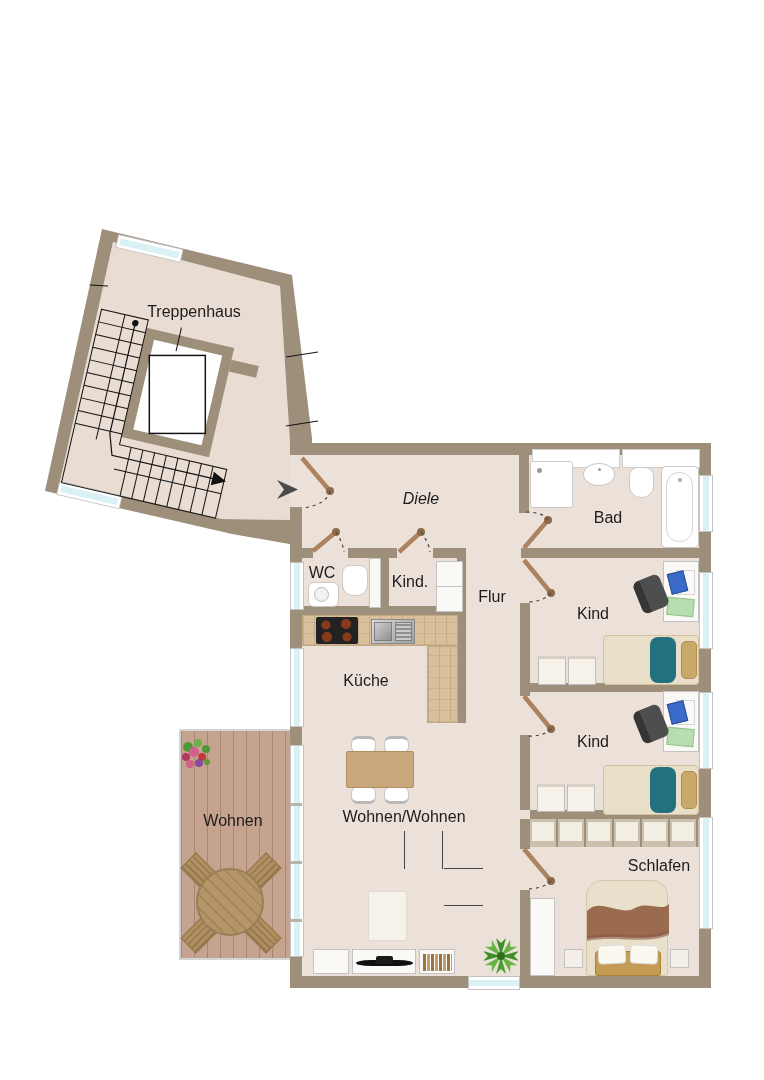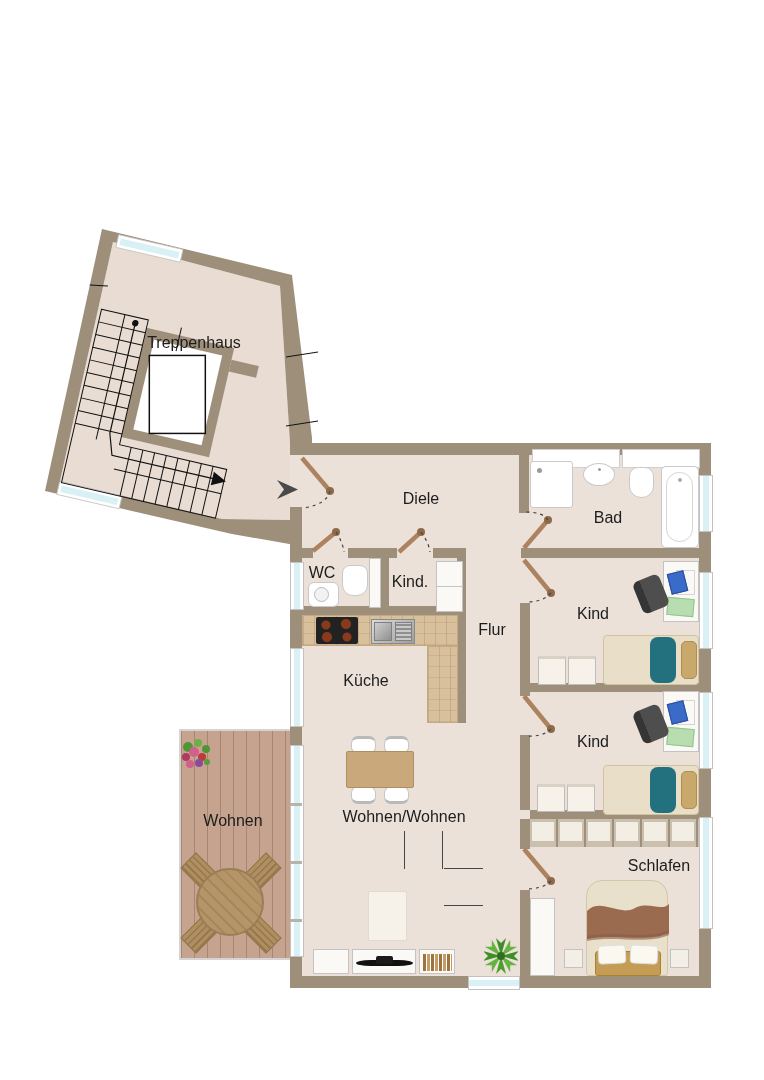--- a/index.html
+++ b/index.html
@@ -310,26 +310,26 @@
       <circle cx="551" cy="729" r="4" fill="#8d6a49"></circle>
       <path d="M551,729 Q543,737 526,736" fill="none" stroke="#444" stroke-width="1.2" stroke-dasharray="3 4"></path>
     </g>
     <g>
       <line x1="524" y1="849" x2="551" y2="881" stroke="#ad825f" stroke-width="4.5"></line>
       <circle cx="551" cy="881" r="4" fill="#8d6a49"></circle>
       <path d="M551,881 Q543,889 526,889" fill="none" stroke="#444" stroke-width="1.2" stroke-dasharray="3 4"></path>
     </g>
   </svg>
 
-  <div class="room-label" style="left:194px;top:303px;margin-top:31px;">Treppenhaus</div>
-  <div class="room-label" style="left:421px;top:490px;">Diele</div>
+  <div class="room-label" style="left:194px;top:303px;">Treppenhaus</div>
+  <div class="room-label" style="left:421px;top:490px;font-style:italic;">Diele</div>
   <div class="room-label" style="left:608px;top:509px;">Bad</div>
   <div class="room-label" style="left:322px;top:564px;">WC</div>
   <div class="room-label" style="left:410px;top:573px;">Kind.</div>
-  <div class="room-label" style="left:492px;top:621px;">Flur</div>
+  <div class="room-label" style="left:492px;top:588px;">Flur</div>
   <div class="room-label" style="left:593px;top:605px;">Kind</div>
   <div class="room-label" style="left:593px;top:733px;">Kind</div>
   <div class="room-label" style="left:366px;top:672px;">Küche</div>
   <div class="room-label" style="left:233px;top:812px;">Wohnen</div>
   <div class="room-label" style="left:404px;top:808px;">Wohnen/Wohnen</div>
   <div class="room-label" style="left:659px;top:857px;">Schlafen</div>
 
 </div>
 
 </body></html>

